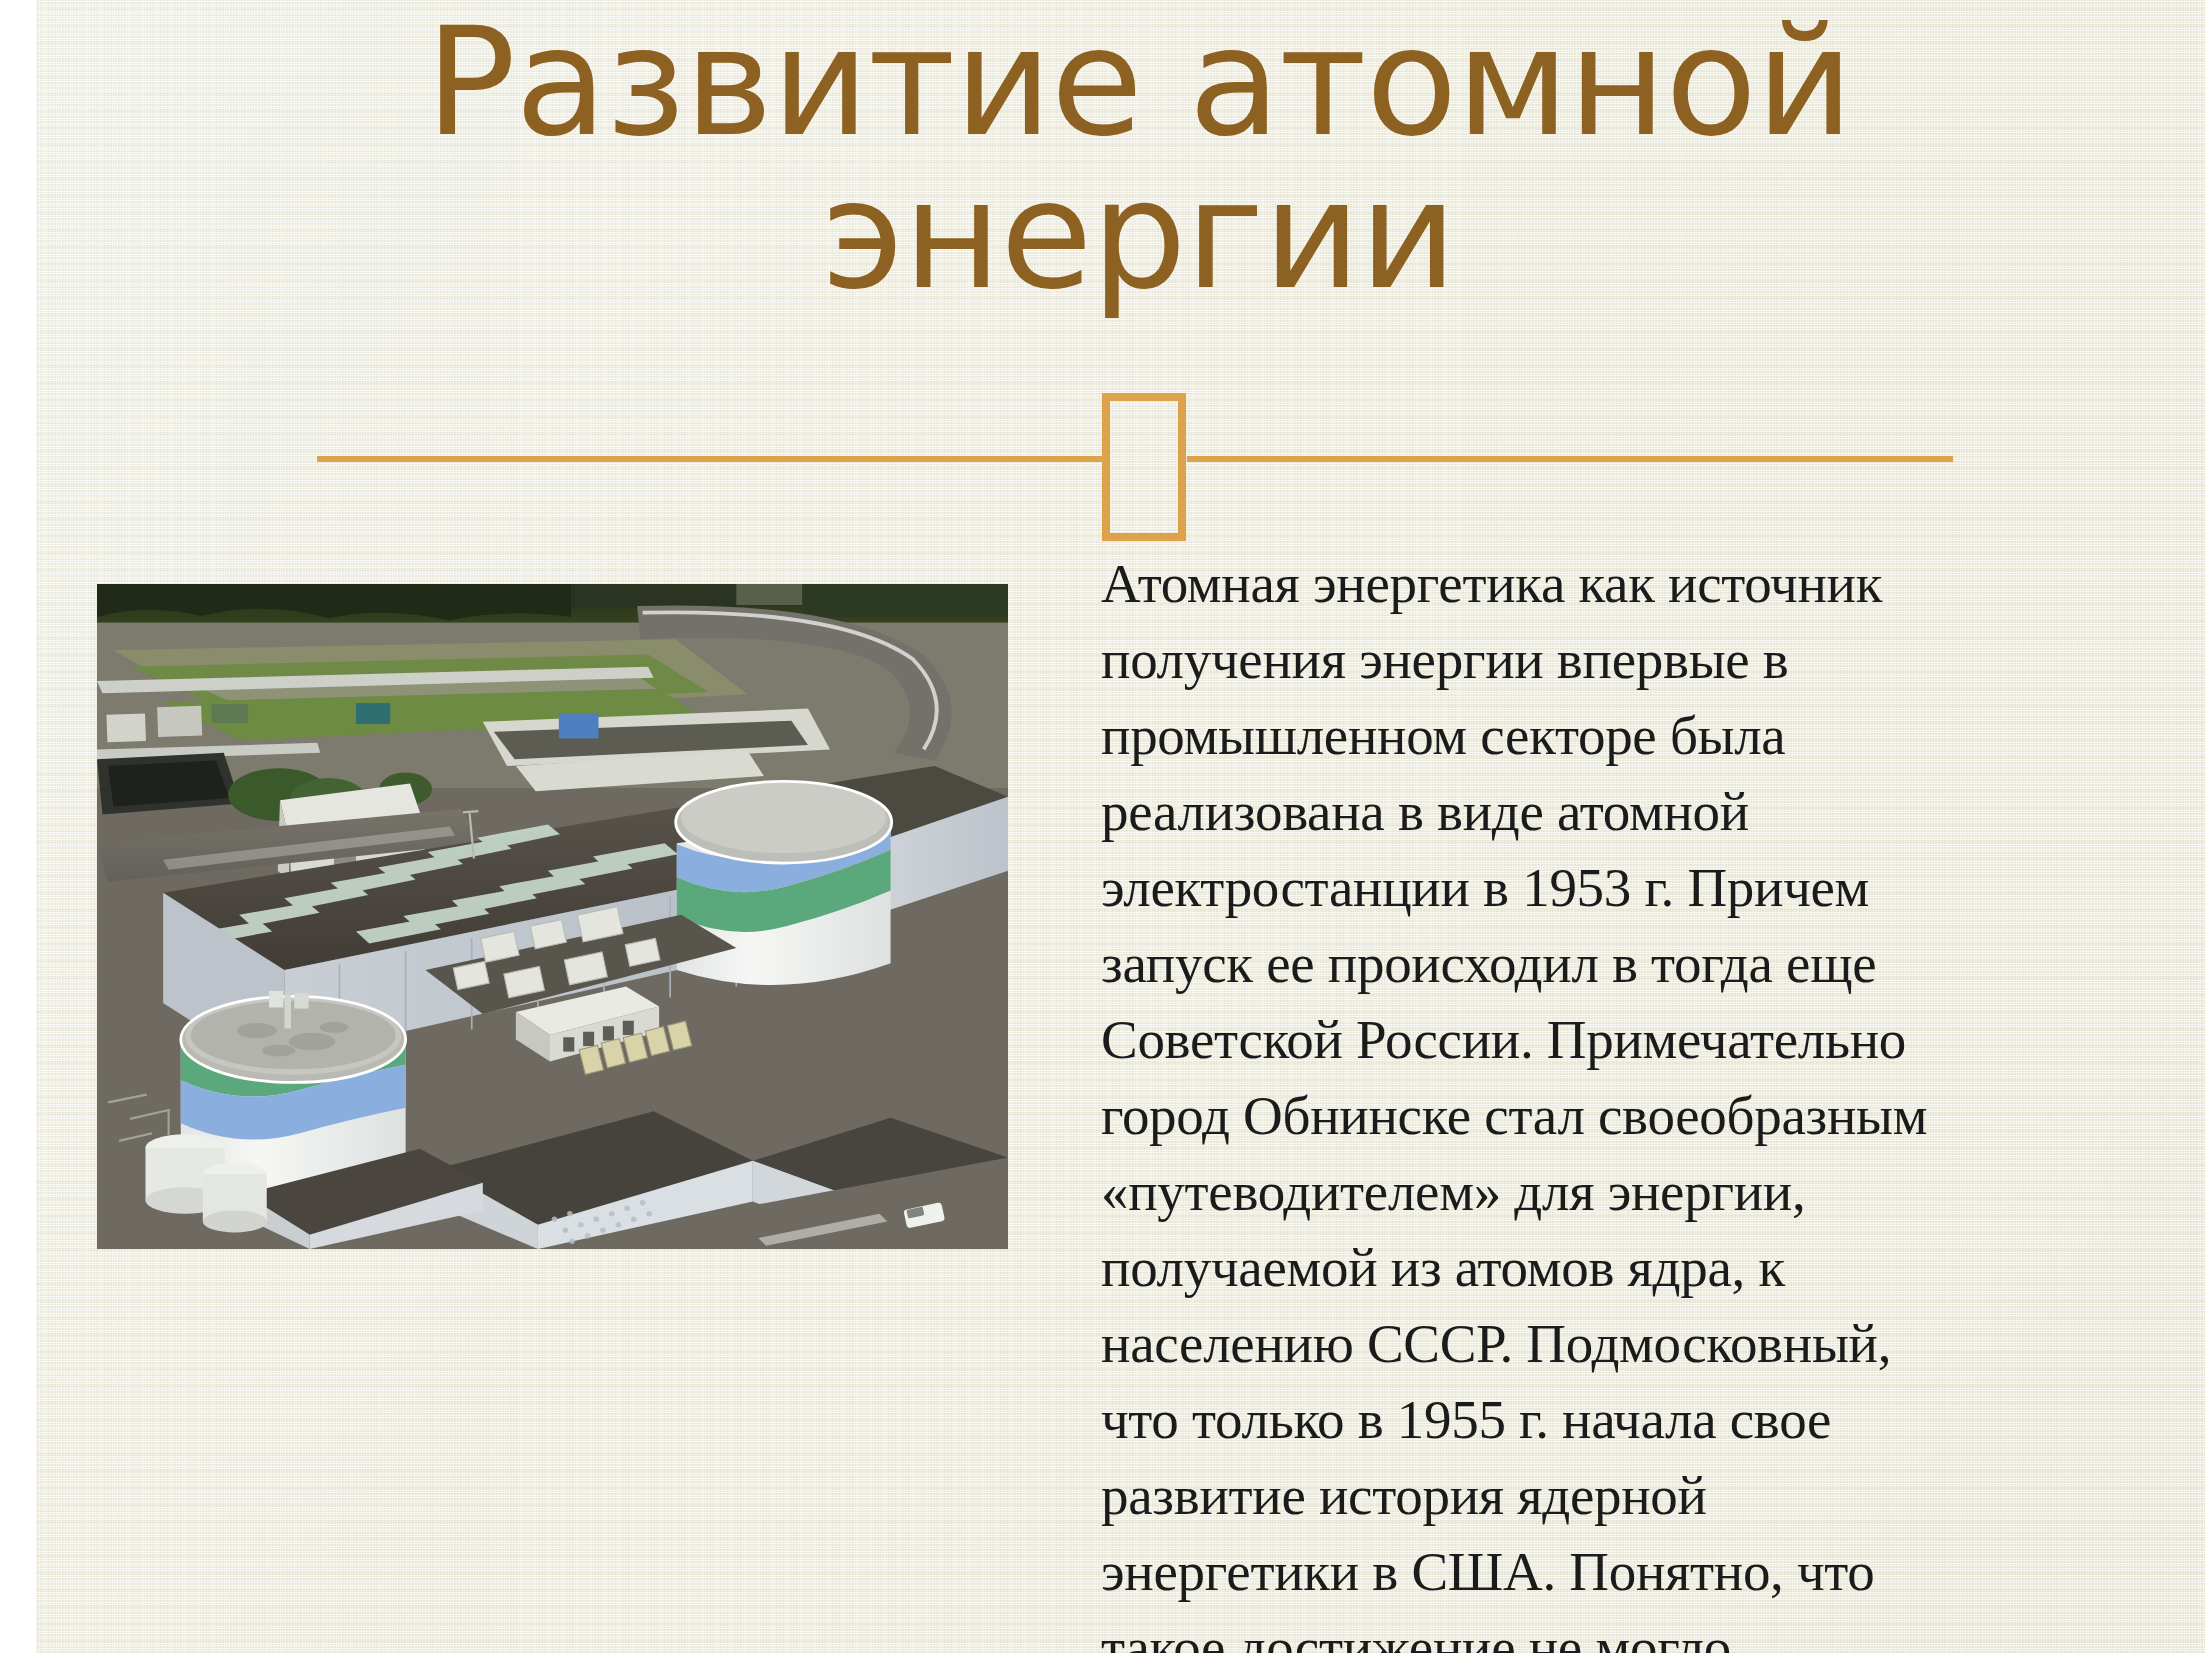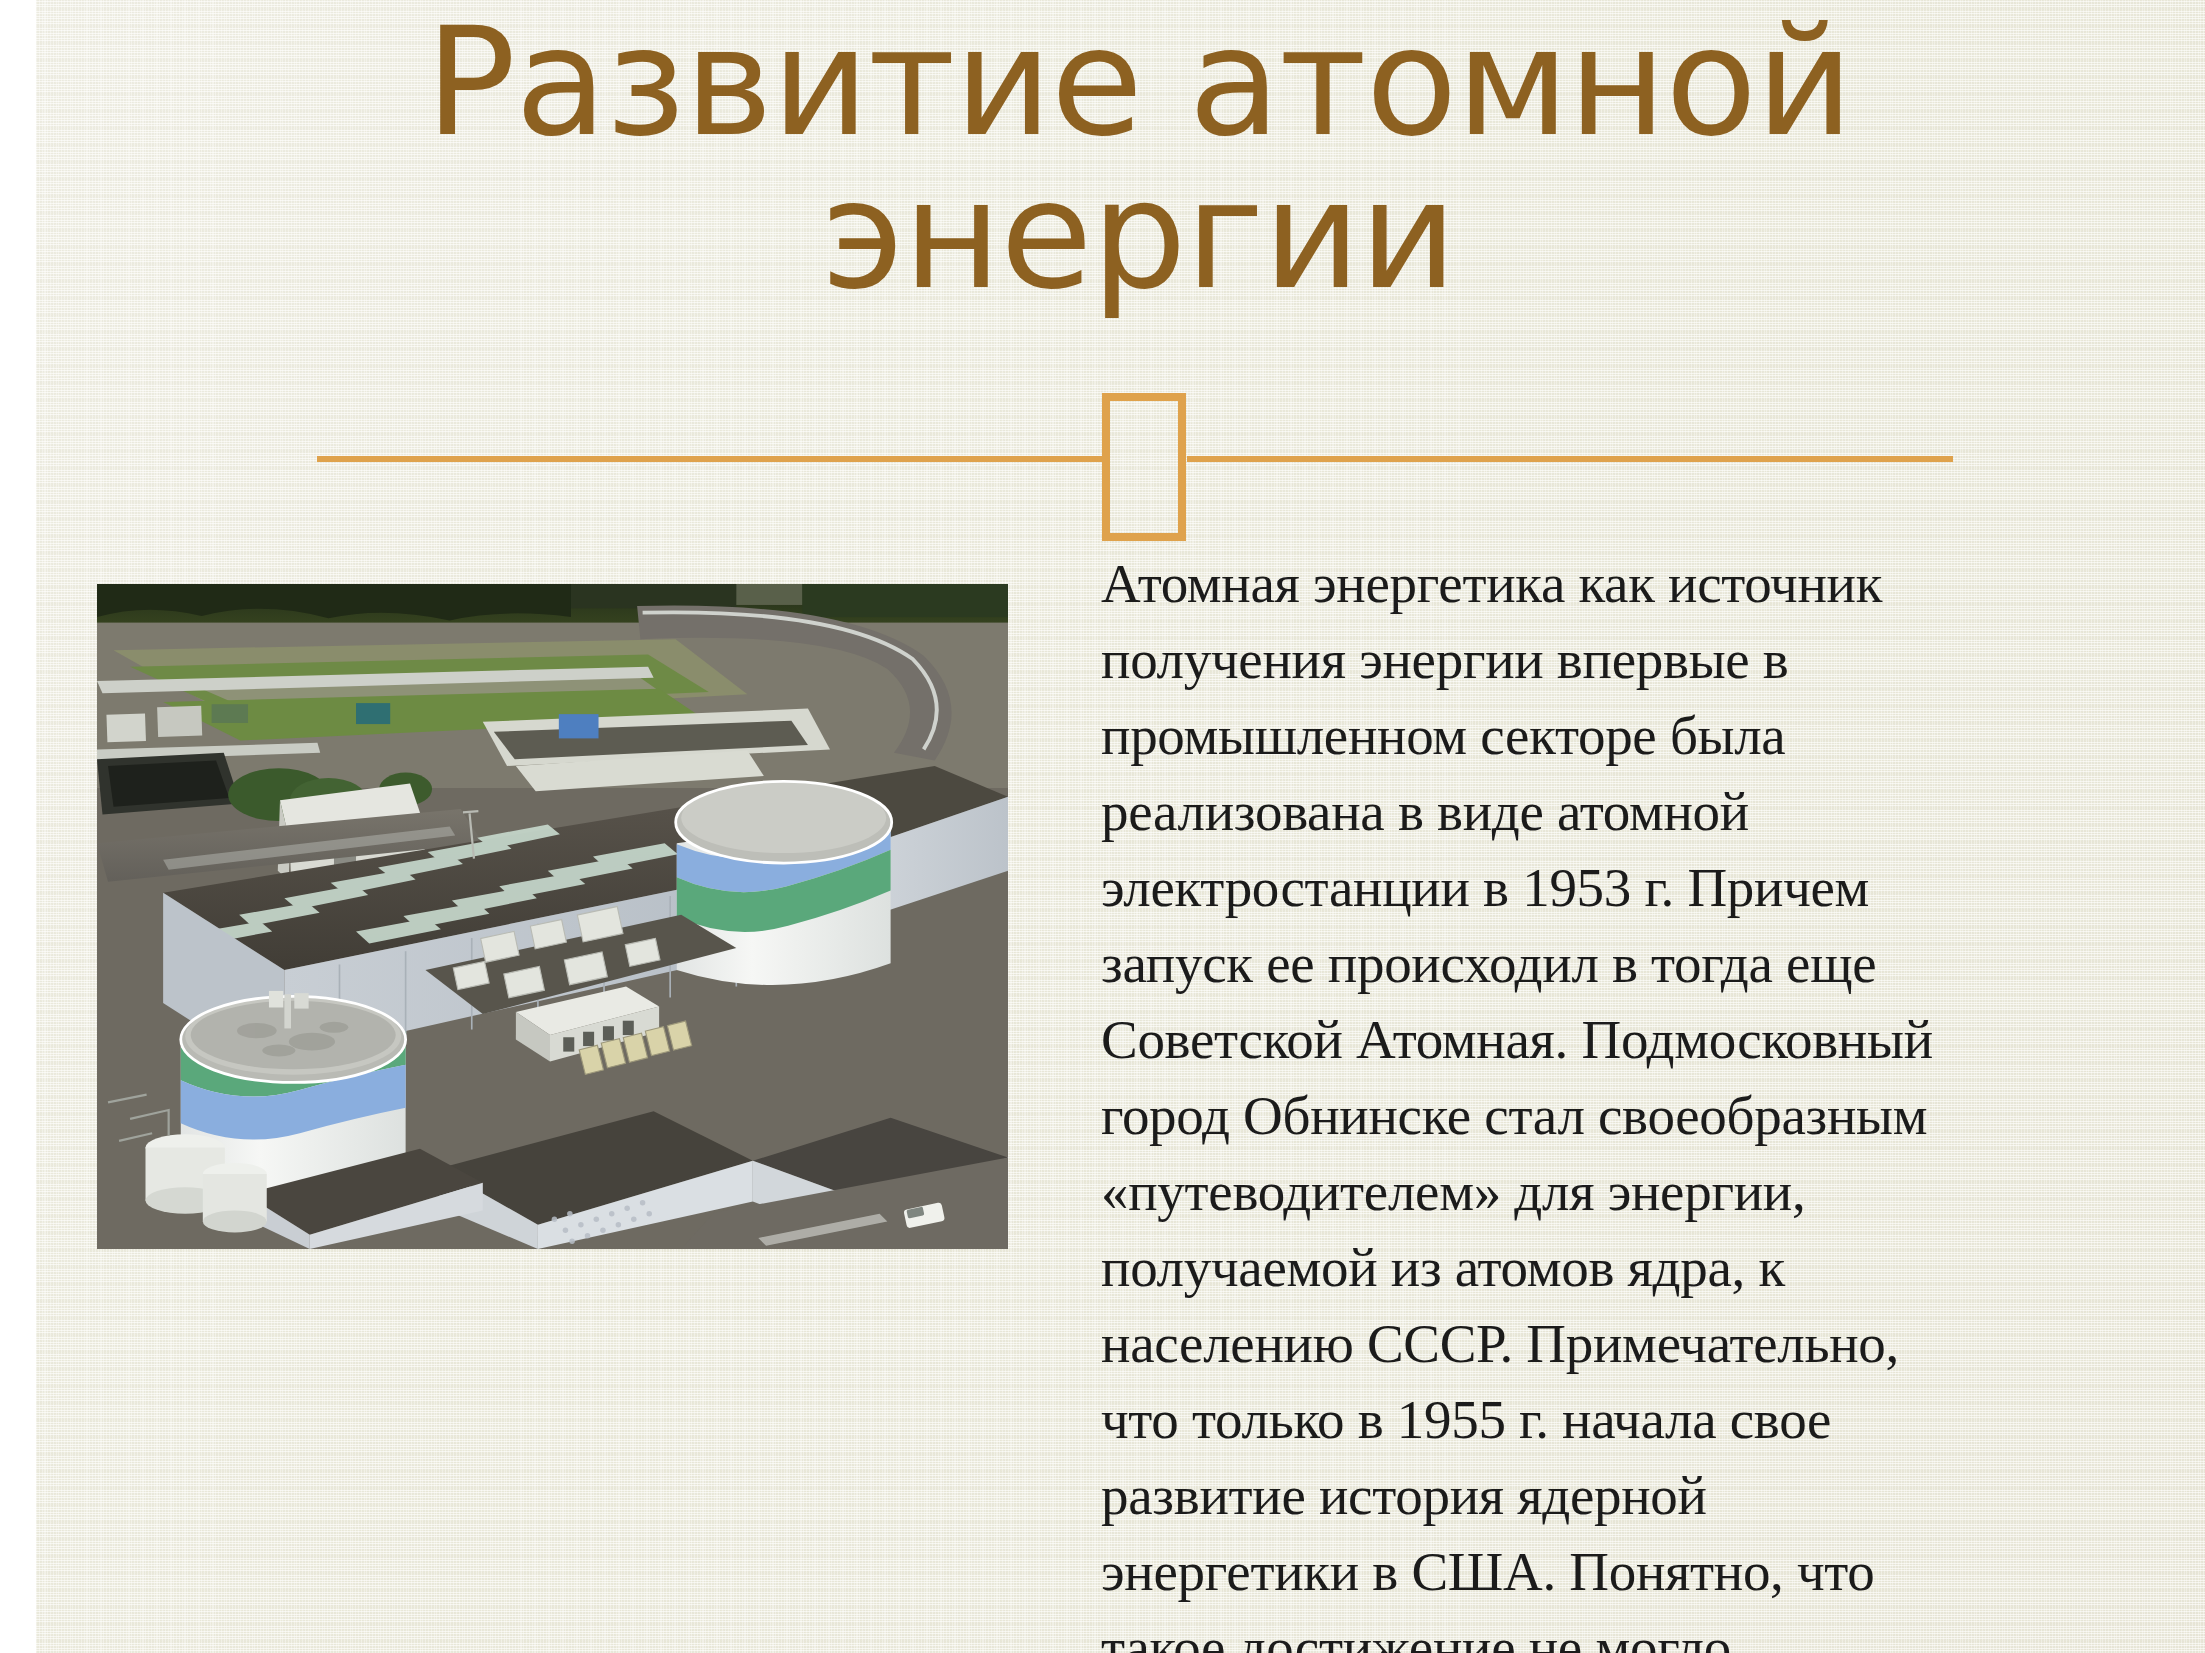--- a/index.html
+++ b/index.html
@@ -356,25 +356,25 @@
     </svg>
   </div>
 
   <div id="body-text">
     <div class="body-line">Атомная энергетика как источник</div>
     <div class="body-line">получения энергии впервые в</div>
     <div class="body-line">промышленном секторе была</div>
     <div class="body-line">реализована в виде атомной</div>
     <div class="body-line">электростанции в 1953 г. Причем</div>
     <div class="body-line">запуск ее происходил в тогда еще</div>
-    <div class="body-line">Советской Атомная. Подмосковный</div>
+    <div class="body-line">Советской России. Примечательно</div>
     <div class="body-line">город Обнинске стал своеобразным</div>
     <div class="body-line">«путеводителем» для энергии,</div>
     <div class="body-line">получаемой из атомов ядра, к</div>
-    <div class="body-line">населению СССР. Примечательно,</div>
+    <div class="body-line">населению СССР. Подмосковный,</div>
     <div class="body-line">что только в 1955 г. начала свое</div>
     <div class="body-line">развитие история ядерной</div>
     <div class="body-line">энергетики в США. Понятно, что</div>
     <div class="body-line">такое достижение не могло</div>
 
   </div>
 
 </div>
 
 

